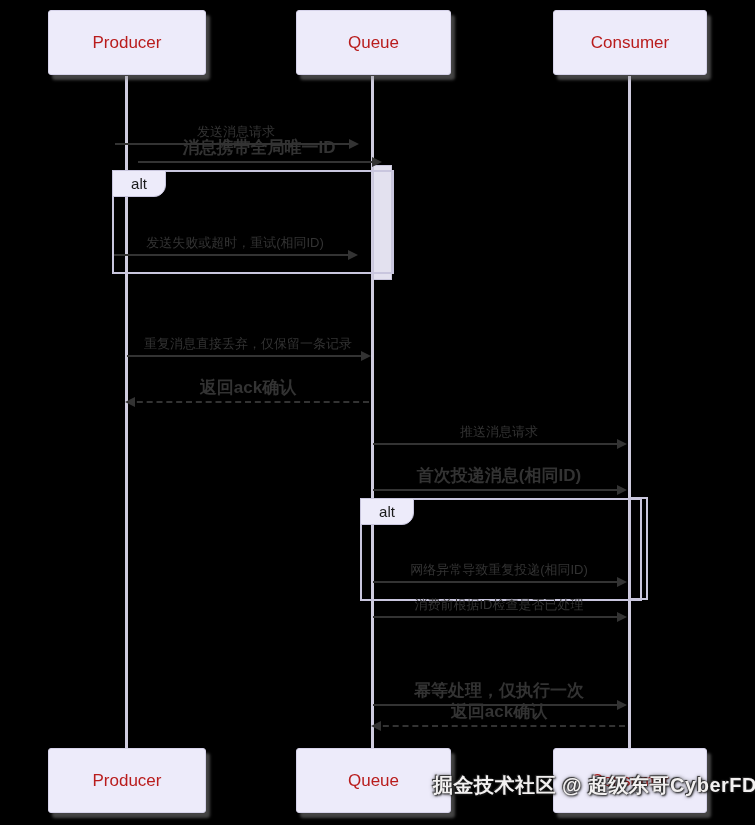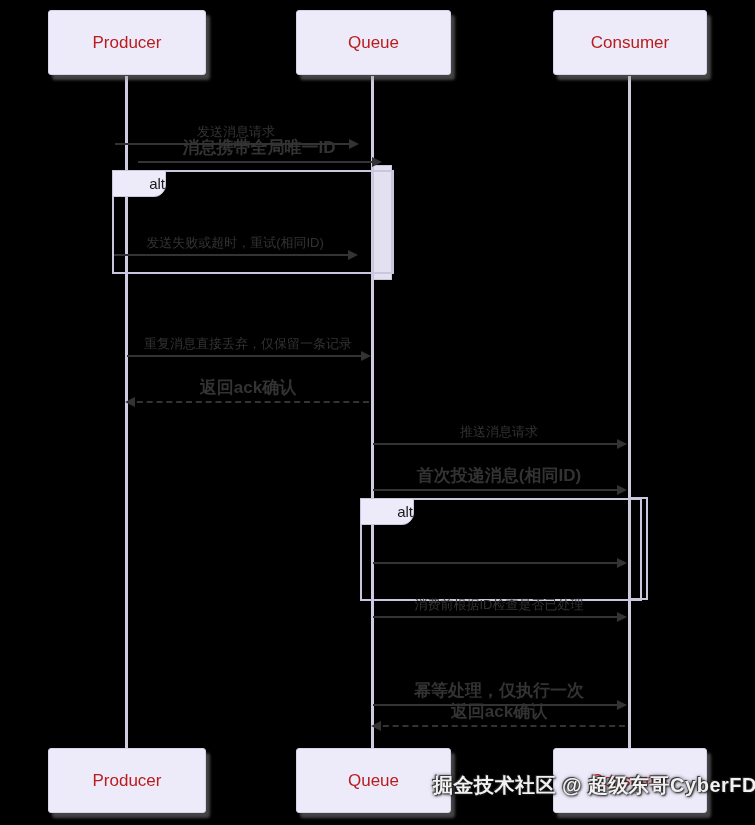--- a/index.html
+++ b/index.html
@@ -29,21 +29,21 @@
   .ln{position:relative;height:0;border-top:2px solid #333333;}
   .ln.dashed{border-top-style:dashed;}
   .arr{position:absolute;width:0;height:0;top:-6px;}
   .arr.r{right:-2px;border-left:10px solid #333333;border-top:5px solid transparent;border-bottom:5px solid transparent;}
   .arr.l{left:-2px;border-right:10px solid #333333;border-top:5px solid transparent;border-bottom:5px solid transparent;}
   
   .altframe{position:absolute;border:2px solid #c9c6de;background:transparent;}
   .alttab{
     position:absolute;left:-2px;top:-2px;width:52px;height:25px;background:#edebfa;
     border:1px solid #c9c6de;border-radius:0 0 12px 0;
-    display:flex;align-items:center;justify-content:flex-end;
+    display:flex;align-items:center;justify-content:center;
     font-size:15px;color:#1a1a1a;
   }
   
   .watermark{
     position:absolute;left:433px;top:772px;z-index:9;
     font-size:20px;font-weight:bold;color:#f2f0f0;letter-spacing:0.5px;
     text-shadow:-1px -1px 1px #2a2a2a,1px 1px 2px #1a1a1a,0 0 4px rgba(0,0,0,0.8);
     white-space:nowrap;
   }
 </style>
@@ -125,20 +125,21 @@
   </div>
 
   <div class="msg" style="left:373px;top:465px;width:252px;">
     <div class="lbl big">首次投递消息(相同ID)</div>
     <div class="ln">
         <span class="arr r"></span>
       </div>
   </div>
 
   <div class="msg" style="left:373px;top:562px;width:252px;">
+    <div class="lbl">网络异常导致重复投递(相同ID)</div>
     <div class="ln">
         <span class="arr r"></span>
       </div>
   </div>
 
   <div class="msg" style="left:373px;top:597px;width:252px;">
     <div class="lbl">消费前根据ID检查是否已处理</div>
     <div class="ln">
         <span class="arr r"></span>
       </div>

